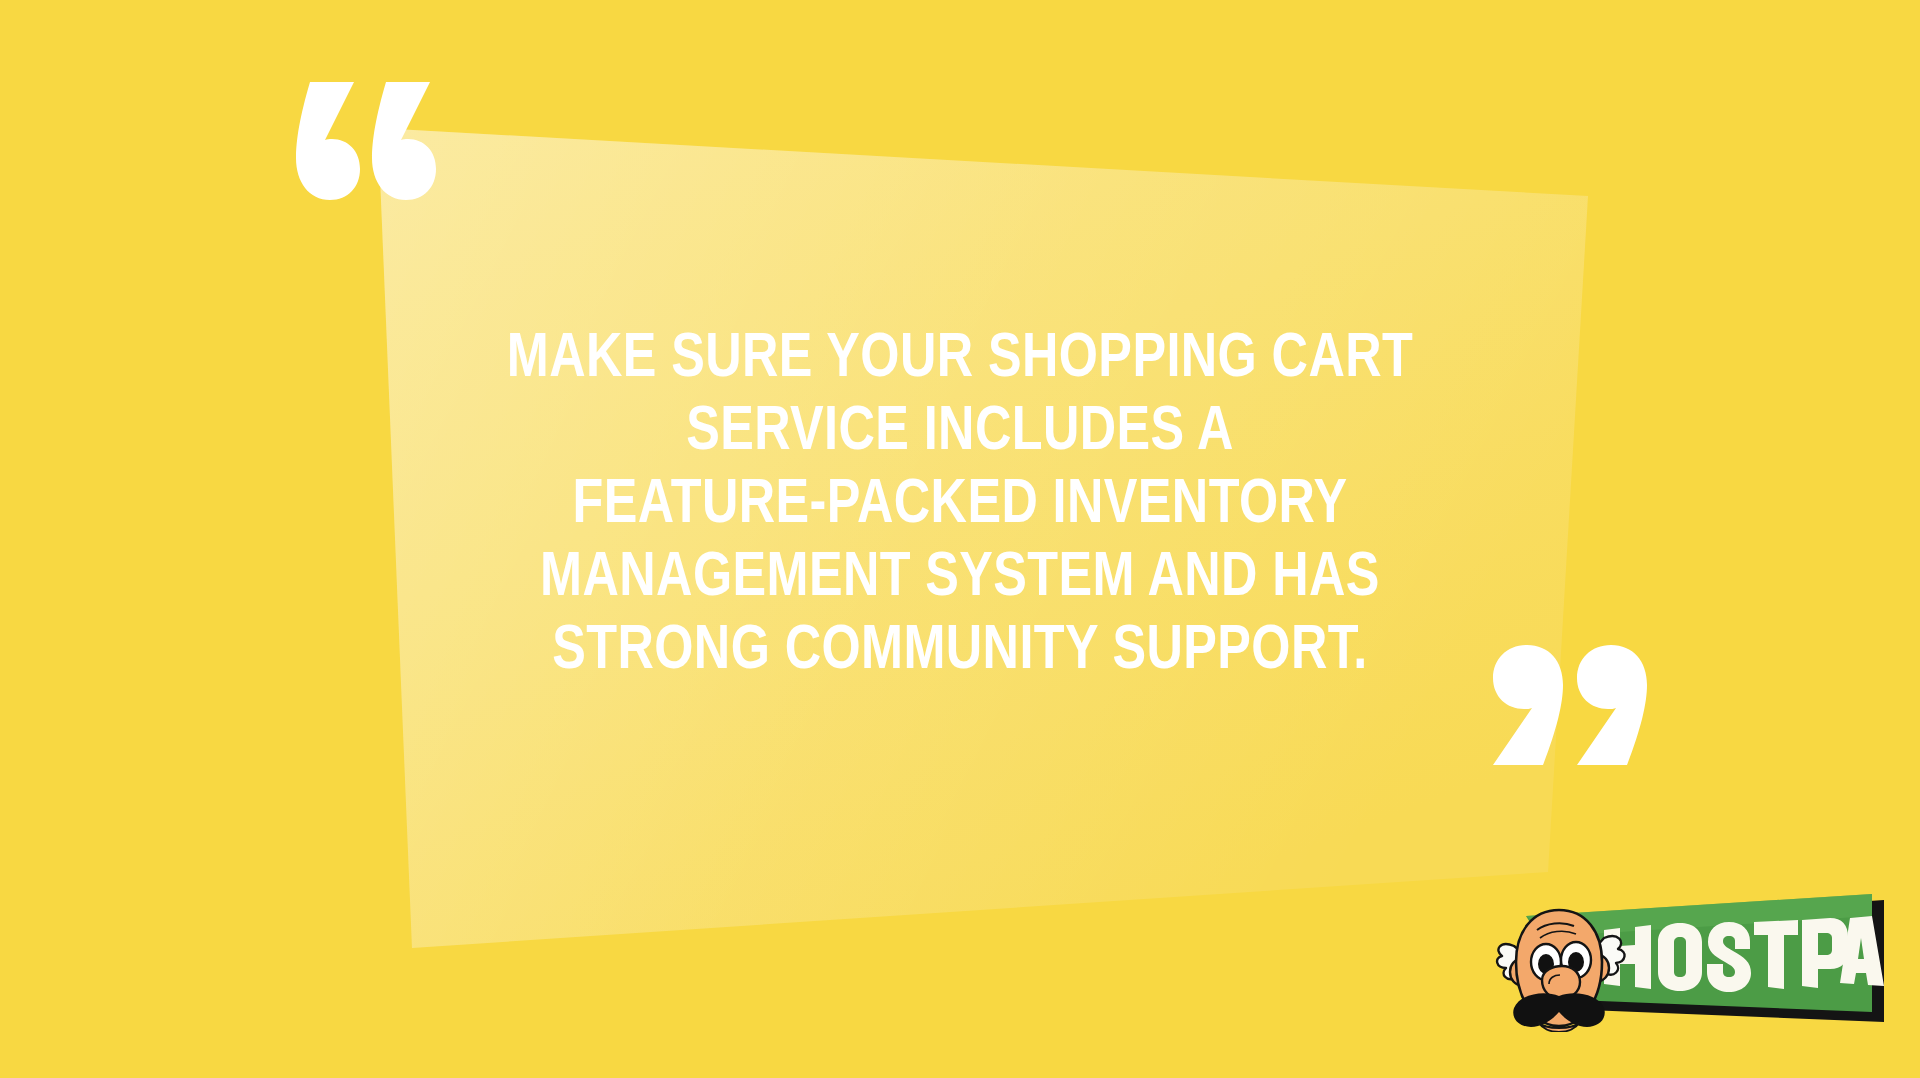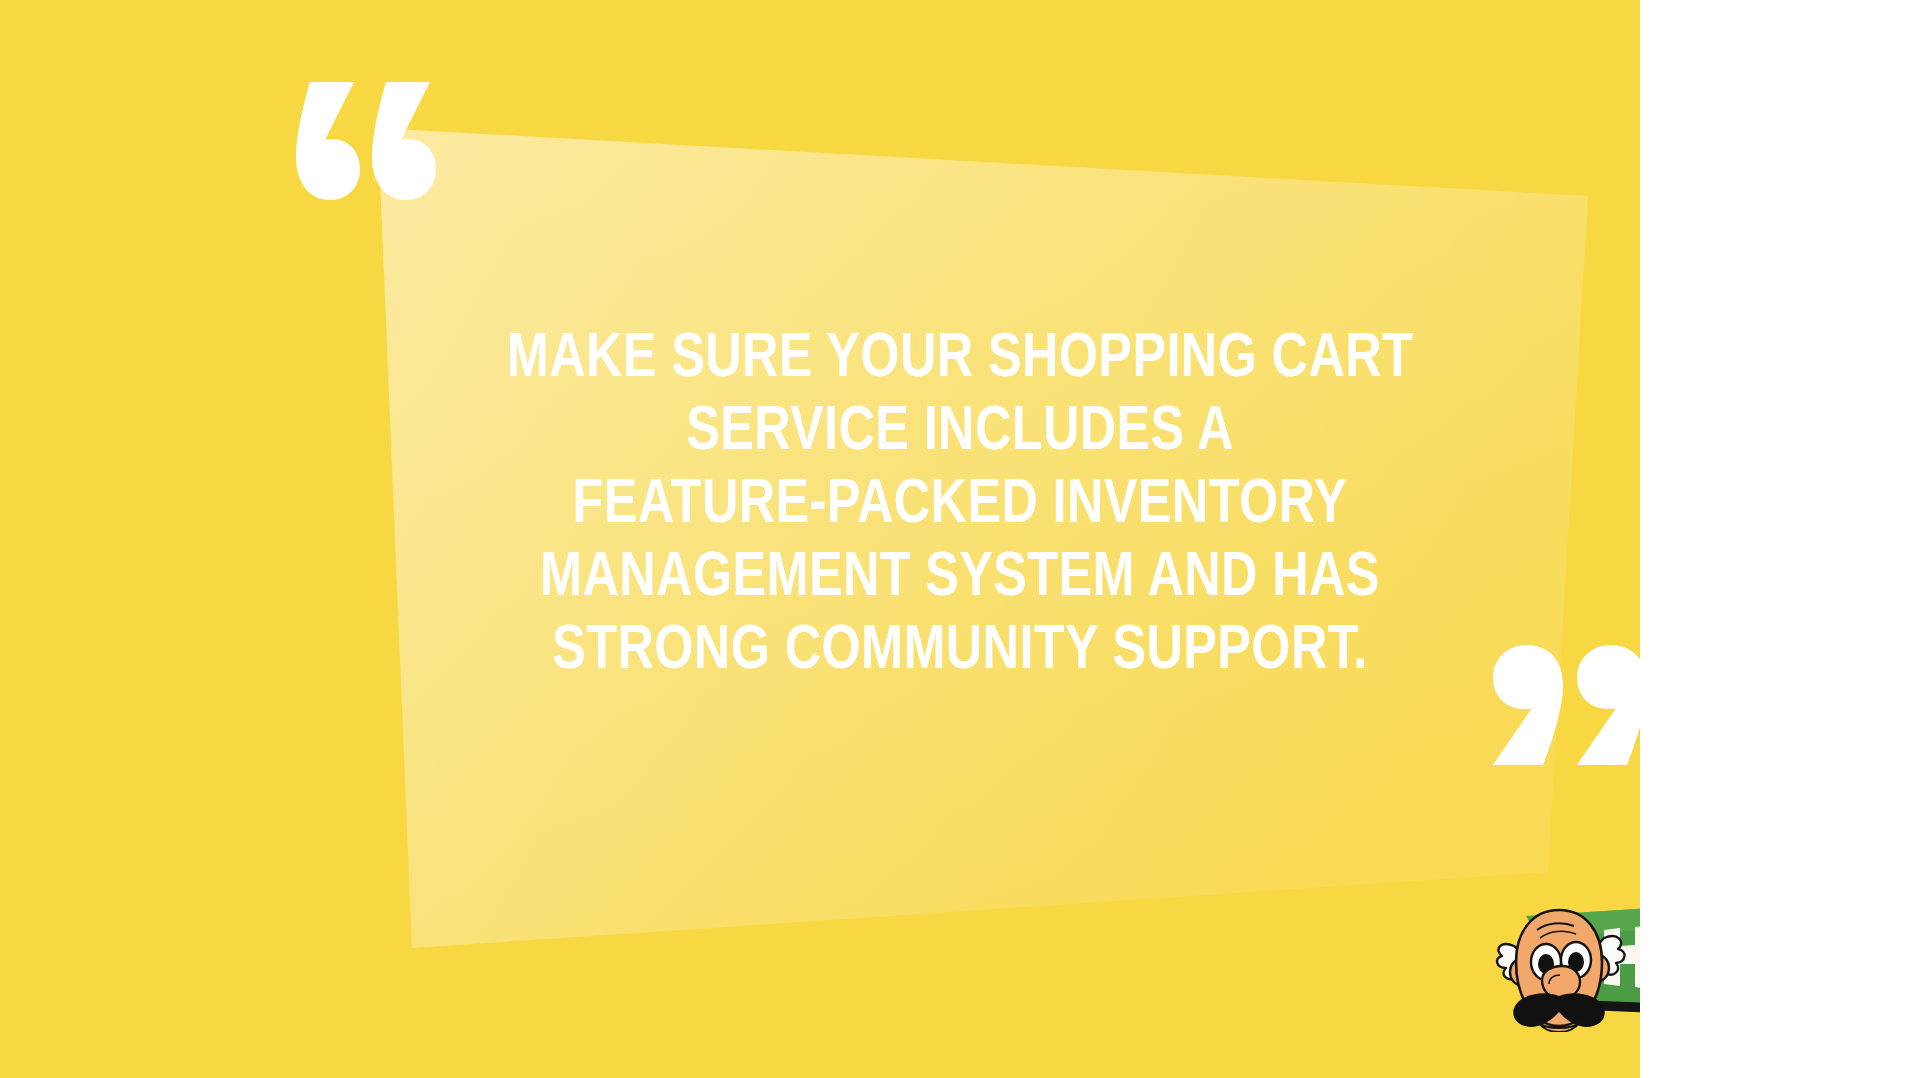--- a/index.html
+++ b/index.html
@@ -2,21 +2,21 @@
 <html><head>
 <meta charset="utf-8">
 <style>
   html, body {
     margin: 0;
     padding: 0;
     background: #ffffff;
   }
   #stage {
     position: relative;
-    width: 1640px;
+    width: 1920px;
     height: 1078px;
     overflow: hidden;
     font-family: "Liberation Sans", sans-serif;
     background: #F8D842;
   }
 
   
   .bg-base {
     position: absolute;
     inset: 0;

